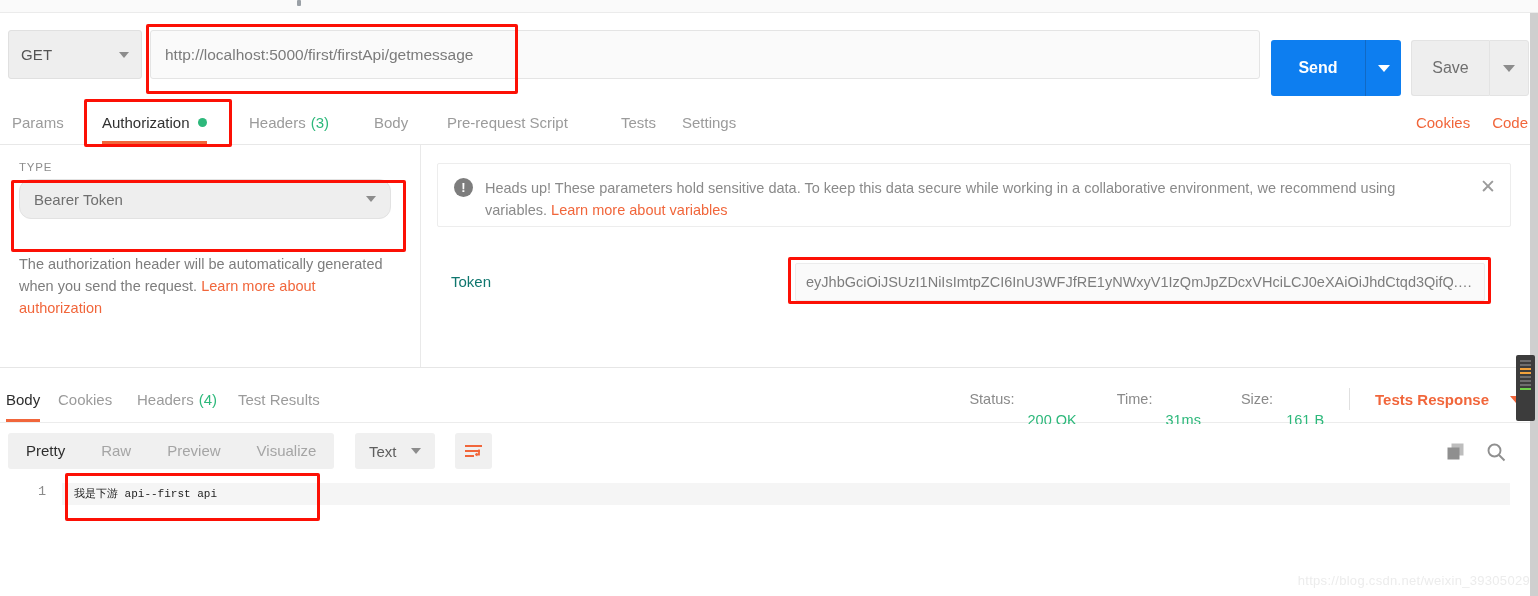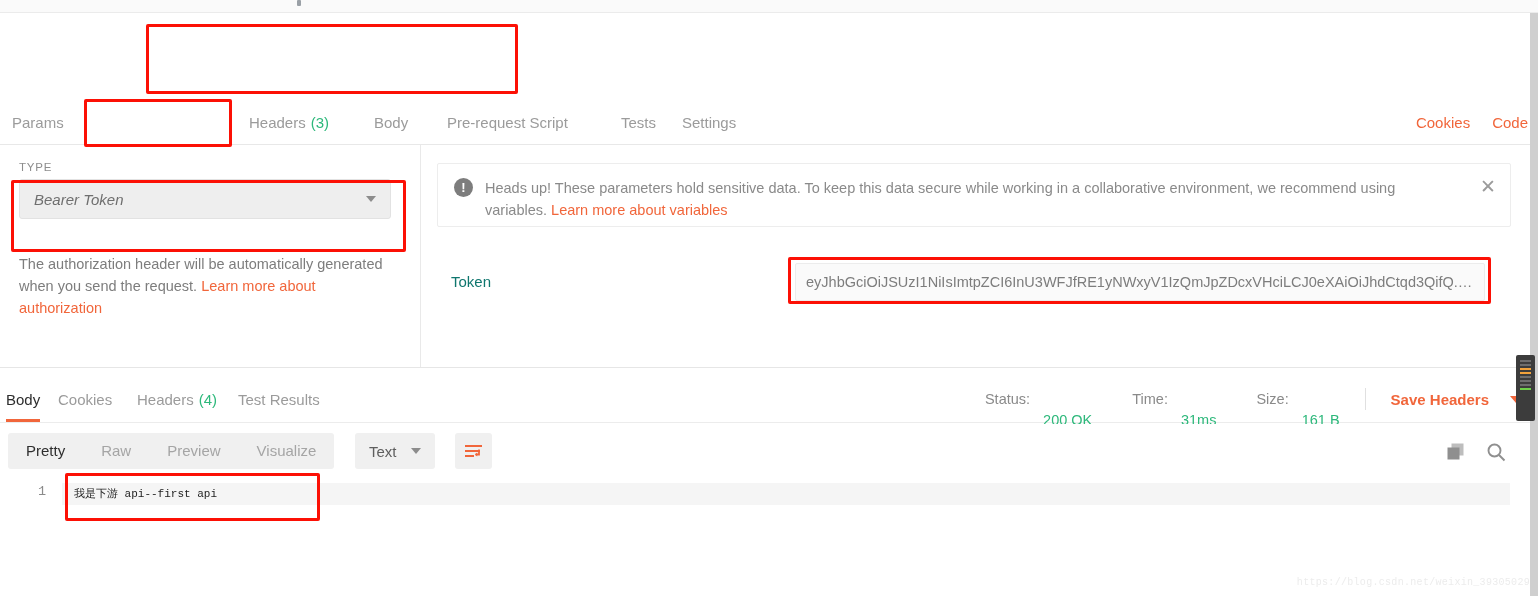--- a/index.html
+++ b/index.html
@@ -96,22 +96,22 @@
   
   .req-pane { position: absolute; left: 0; top: 145px; width: 1538px; height: 222px; background: #fff; }
   .vdiv { position: absolute; left: 420px; top: 0; width: 1px; height: 222px; background: #e9e9e9; }
   .req-bottom-line { position: absolute; left: 0; top: 367px; width: 1538px; height: 1px; background: #e6e6e6; }
 
   .type-label {
     position: absolute; left: 19px; top: 16px; font-size: 11.5px; color: #8d8d8d; letter-spacing: .8px;
   }
   .type-select {
     position: absolute; left: 19px; top: 34px; width: 372px; height: 40px;
-    background: #eeeeee; border: 1px solid #e2e2e2; border-radius: 3px;
-    display: flex; align-items: center; padding: 0 14px; font-style: italic;
+    background: #eeeeee; border: 1px solid #e2e2e2; border-radius: 12px;
+    display: flex; align-items: center; padding: 0 14px;
   }
   .type-select .val { flex: 1; font-size: 15px; color: #6f6f6f; }
 
   .auth-note {
     position: absolute; left: 19px; top: 108px; width: 368px;
     font-size: 14.5px; color: #7d7d7d; line-height: 22px;
   }
   .auth-note a { color: #f1663b; text-decoration: none; }
 
   
@@ -203,41 +203,63 @@
   .code-line {
     position: absolute; left: 62px; top: 5px; width: 1448px; height: 22px;
     background: #f5f5f5;
   }
   .code-txt {
     position: absolute; left: 74px; top: 5px; font-size: 11px; color: #1c1c1c;
     font-family: "Liberation Mono", monospace; white-space: pre; line-height: 22px;
   }
 
   .watermark {
-    position: absolute; right: 8px; bottom: 8px; font-size: 10px; color: #ececec;
-    font-family: Liberation Mono, monospace; letter-spacing: .3px;
+    position: absolute; right: 8px; bottom: 8px; font-size: 13px; color: #ececec;
+    font-family: Liberation Sans, sans-serif; letter-spacing: .3px;
   }
 
   
   .redbox { position: absolute; border: 3px solid #fc1005; border-radius: 2px; pointer-events: none; }
 </style>
 </head>
 <body>
 
 <div id="app">
 
   <div class="top-strip">
     <div class="nib"></div>
   </div>
 
+  <div class="url-row">
+    <div class="method-box">
+      <span class="method-label">GET</span>
+      <span class="caret-dn"></span>
+    </div>
+    <div class="url-box">
+      <span class="url-text">http://localhost:5000/first/firstApi/getmessage</span>
+    </div>
+    <div class="send-btn">Send</div>
+    <div class="send-caret">
+        <i></i>
+      </div>
+    <div class="save-btn">Save</div>
+    <div class="save-caret">
+        <i></i>
+      </div>
+  </div>
 
   <div class="req-tabs">
     <div class="tab" style="left:12px;">
       <span>Params</span>
 
+    </div>
+    <div class="tab active" style="left:102px;">
+      <span>Authorization</span>
+      <span class="dot-green"></span>
+      <span class="underline"></span>
     </div>
     <div class="tab" style="left:249px;">
       <span>Headers</span>
       <span class="count">(3)</span>
 
     </div>
     <div class="tab" style="left:374px;">
       <span>Body</span>
 
     </div>
@@ -308,21 +330,21 @@
     <div class="status-area">
       <span class="k">Status:</span>
       <span class="v">200 OK</span>
       <span style="width:14px"></span>
       <span class="k">Time:</span>
       <span class="v">31ms</span>
       <span style="width:14px"></span>
       <span class="k">Size:</span>
       <span class="v">161 B</span>
       <span class="sep"></span>
-      <span class="save-resp">Save Headers</span>
+      <span class="save-resp">Tests Response</span>
       <span class="sr-caret"></span>
     </div>
   </div>
 
   <div class="fmt-bar">
     <div class="seg">
       <span class="active">Pretty</span>
       <span>Raw</span>
       <span>Preview</span>
       <span>Visualize</span>

